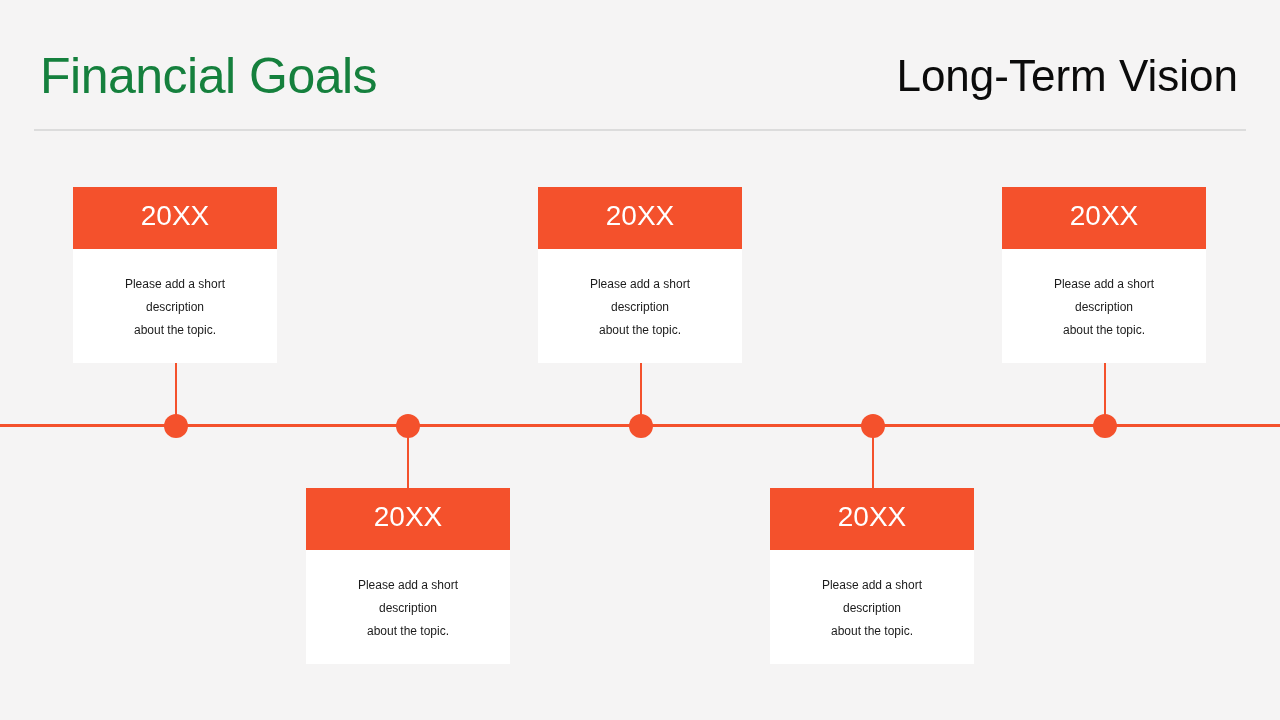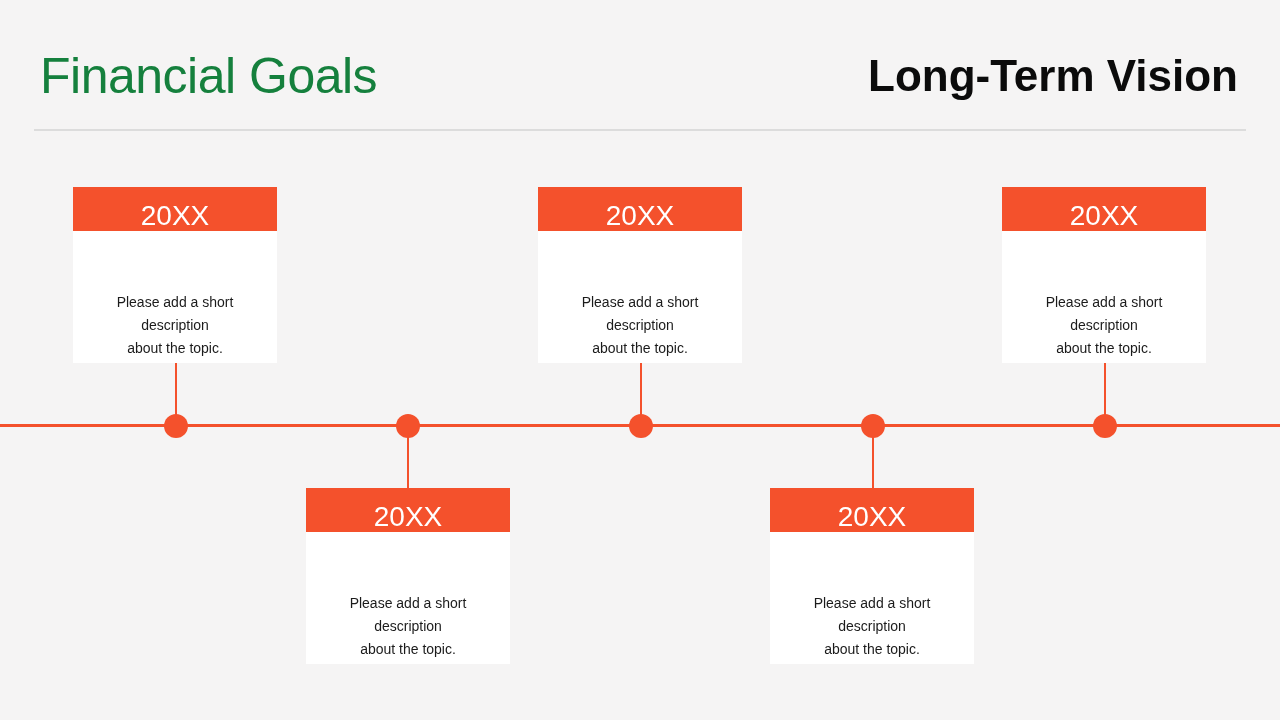--- a/index.html
+++ b/index.html
@@ -1,25 +1,25 @@
 <!DOCTYPE html>
 <html><head>
 <meta charset="utf-8">
 <style>
   html, body { margin:0; padding:0; }
   body { width:1280px; height:720px; background:#f5f4f4; position:relative; overflow:hidden; font-family:"Liberation Sans", sans-serif; }
   .title { position:absolute; left:40px; top:44px; font-size:50px; font-weight:400; color:#15803d; letter-spacing:-0.5px; line-height:64px; }
-  .subtitle { position:absolute; right:42px; top:48px; font-size:44px; font-weight:700; color:#0b0b0b; line-height:56px; }
+  .subtitle { position:absolute; right:42px; top:48px; font-size:44px; font-weight:400; color:#0b0b0b; line-height:56px; }
   .divider { position:absolute; left:34px; top:129px; width:1212px; height:2px; background:#dcdcdc; }
   .timeline { position:absolute; left:0; top:424px; width:1280px; height:3px; background:#f4512c; }
   .dot { position:absolute; width:24px; height:24px; border-radius:50%; background:#f4512c; top:414px; }
   .connector { position:absolute; width:2px; background:#f4512c; }
   .card { position:absolute; width:204px; height:176px; background:#ffffff; }
-  .card-head { height:44px; background:#f4512c; color:#ffffff; font-size:28px; text-align:center; line-height:58px; }
-  .card-body { padding-top:24px; text-align:center; font-size:14px; color:#1b1b1b; line-height:23px;margin-top:36px; }
+  .card-head { height:62px; background:#f4512c; color:#ffffff; font-size:28px; text-align:center; line-height:58px; }
+  .card-body { padding-top:24px; text-align:center; font-size:12px; color:#1b1b1b; line-height:23px; }
   .card-body span { display:block; }
 </style>
 </head>
 <body>
 
 <div class="title">Financial Goals</div>
 <div class="subtitle">Long-Term Vision</div>
 <div class="divider"></div>
 
 <div class="timeline"></div>

